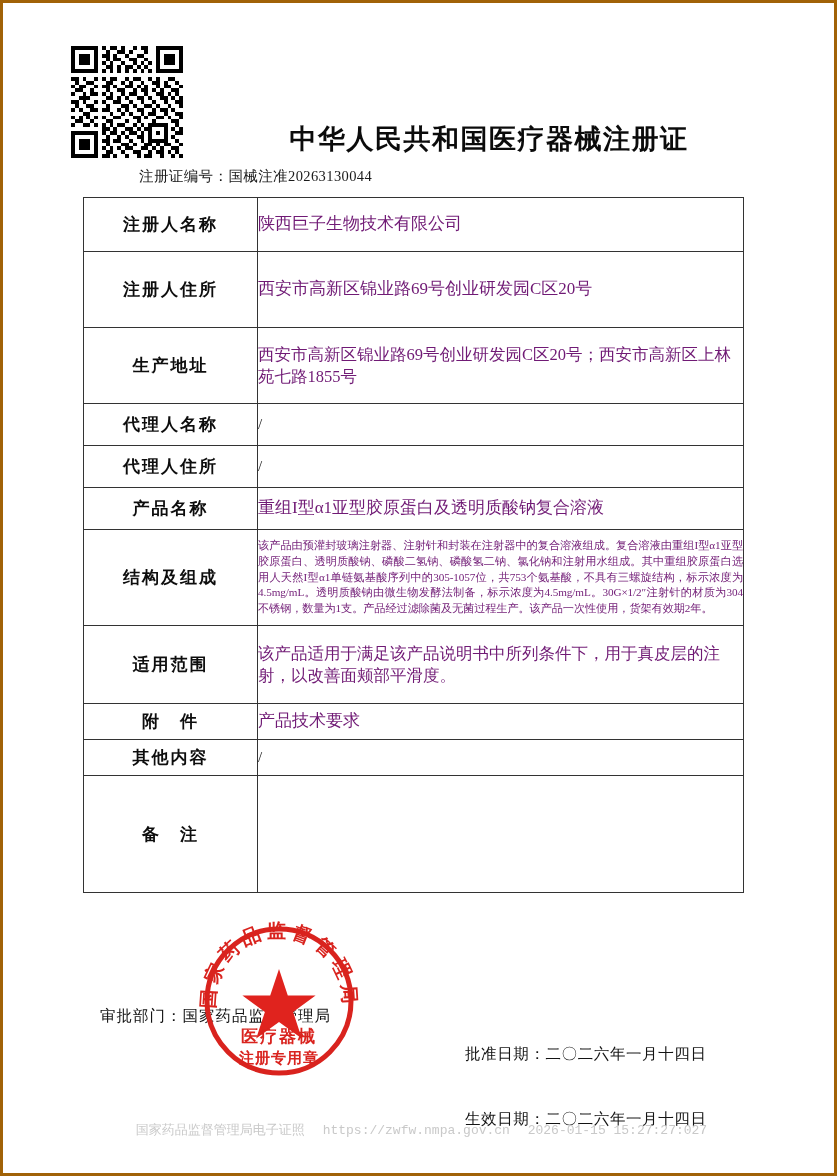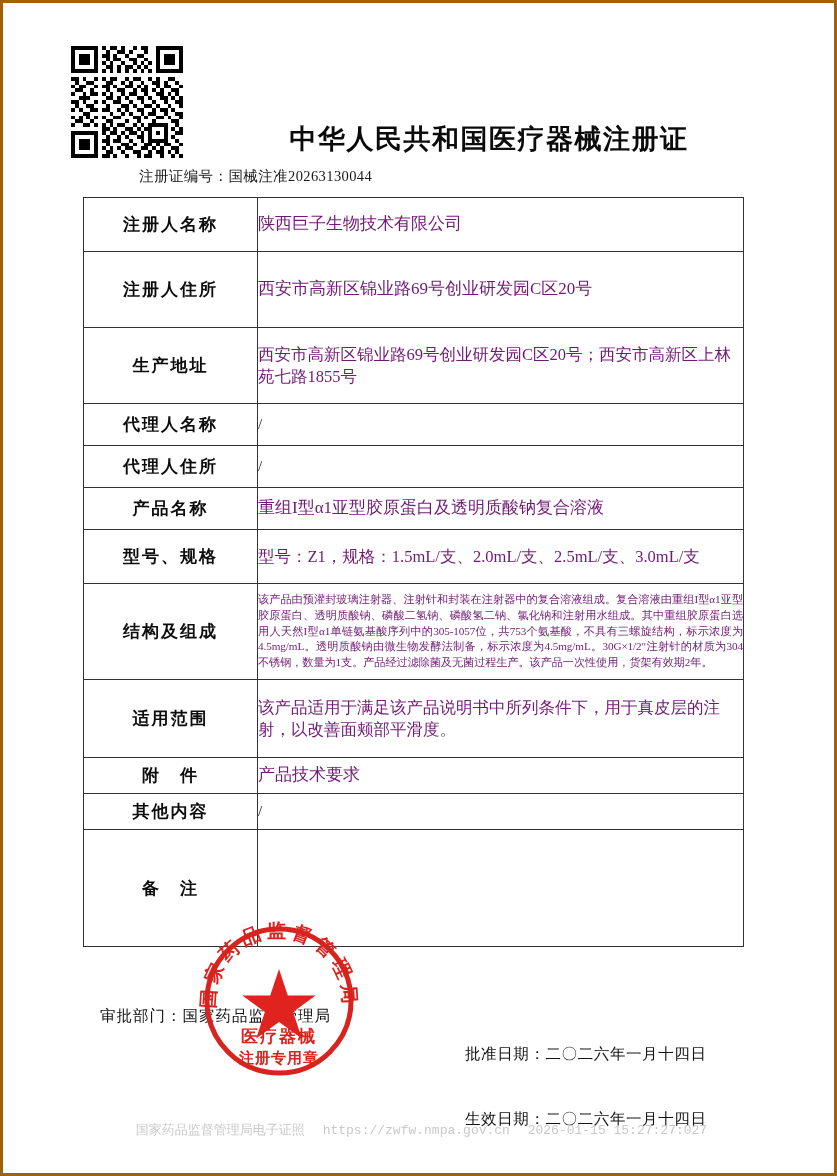--- a/index.html
+++ b/index.html
@@ -441,24 +441,20 @@
         <td class="val slash">/</td>
       </tr>
       <tr class="rowSmall">
         <td class="lbl">代理人住所</td>
         <td class="val slash">/</td>
       </tr>
       <tr class="rowProd">
         <td class="lbl">产品名称</td>
         <td class="val">重组I型α1亚型胶原蛋白及透明质酸钠复合溶液</td>
       </tr>
-      <tr class="rowSpec">
-        <td class="lbl">型号、规格</td>
-        <td class="val compact">型号：Z1，规格：1.5mL/支、2.0mL/支、2.5mL/支、3.0mL/支</td>
-      </tr>
       <tr class="rowStruct">
         <td class="lbl">结构及组成</td>
         <td class="val dense">该产品由预灌封玻璃注射器、注射针和封装在注射器中的复合溶液组成。复合溶液由重组I型α1亚型胶原蛋白、透明质酸钠、磷酸二氢钠、磷酸氢二钠、氯化钠和注射用水组成。其中重组胶原蛋白选用人天然I型α1单链氨基酸序列中的305-1057位，共753个氨基酸，不具有三螺旋结构，标示浓度为4.5mg/mL。透明质酸钠由微生物发酵法制备，标示浓度为4.5mg/mL。30G×1/2″注射针的材质为304不锈钢，数量为1支。产品经过滤除菌及无菌过程生产。该产品一次性使用，货架有效期2年。</td>
       </tr>
       <tr class="rowScope">
         <td class="lbl">适用范围</td>
         <td class="val compact">该产品适用于满足该产品说明书中所列条件下，用于真皮层的注射，以改善面颊部平滑度。</td>
       </tr>
       <tr class="rowAttach">
         <td class="lbl">附　件</td>

